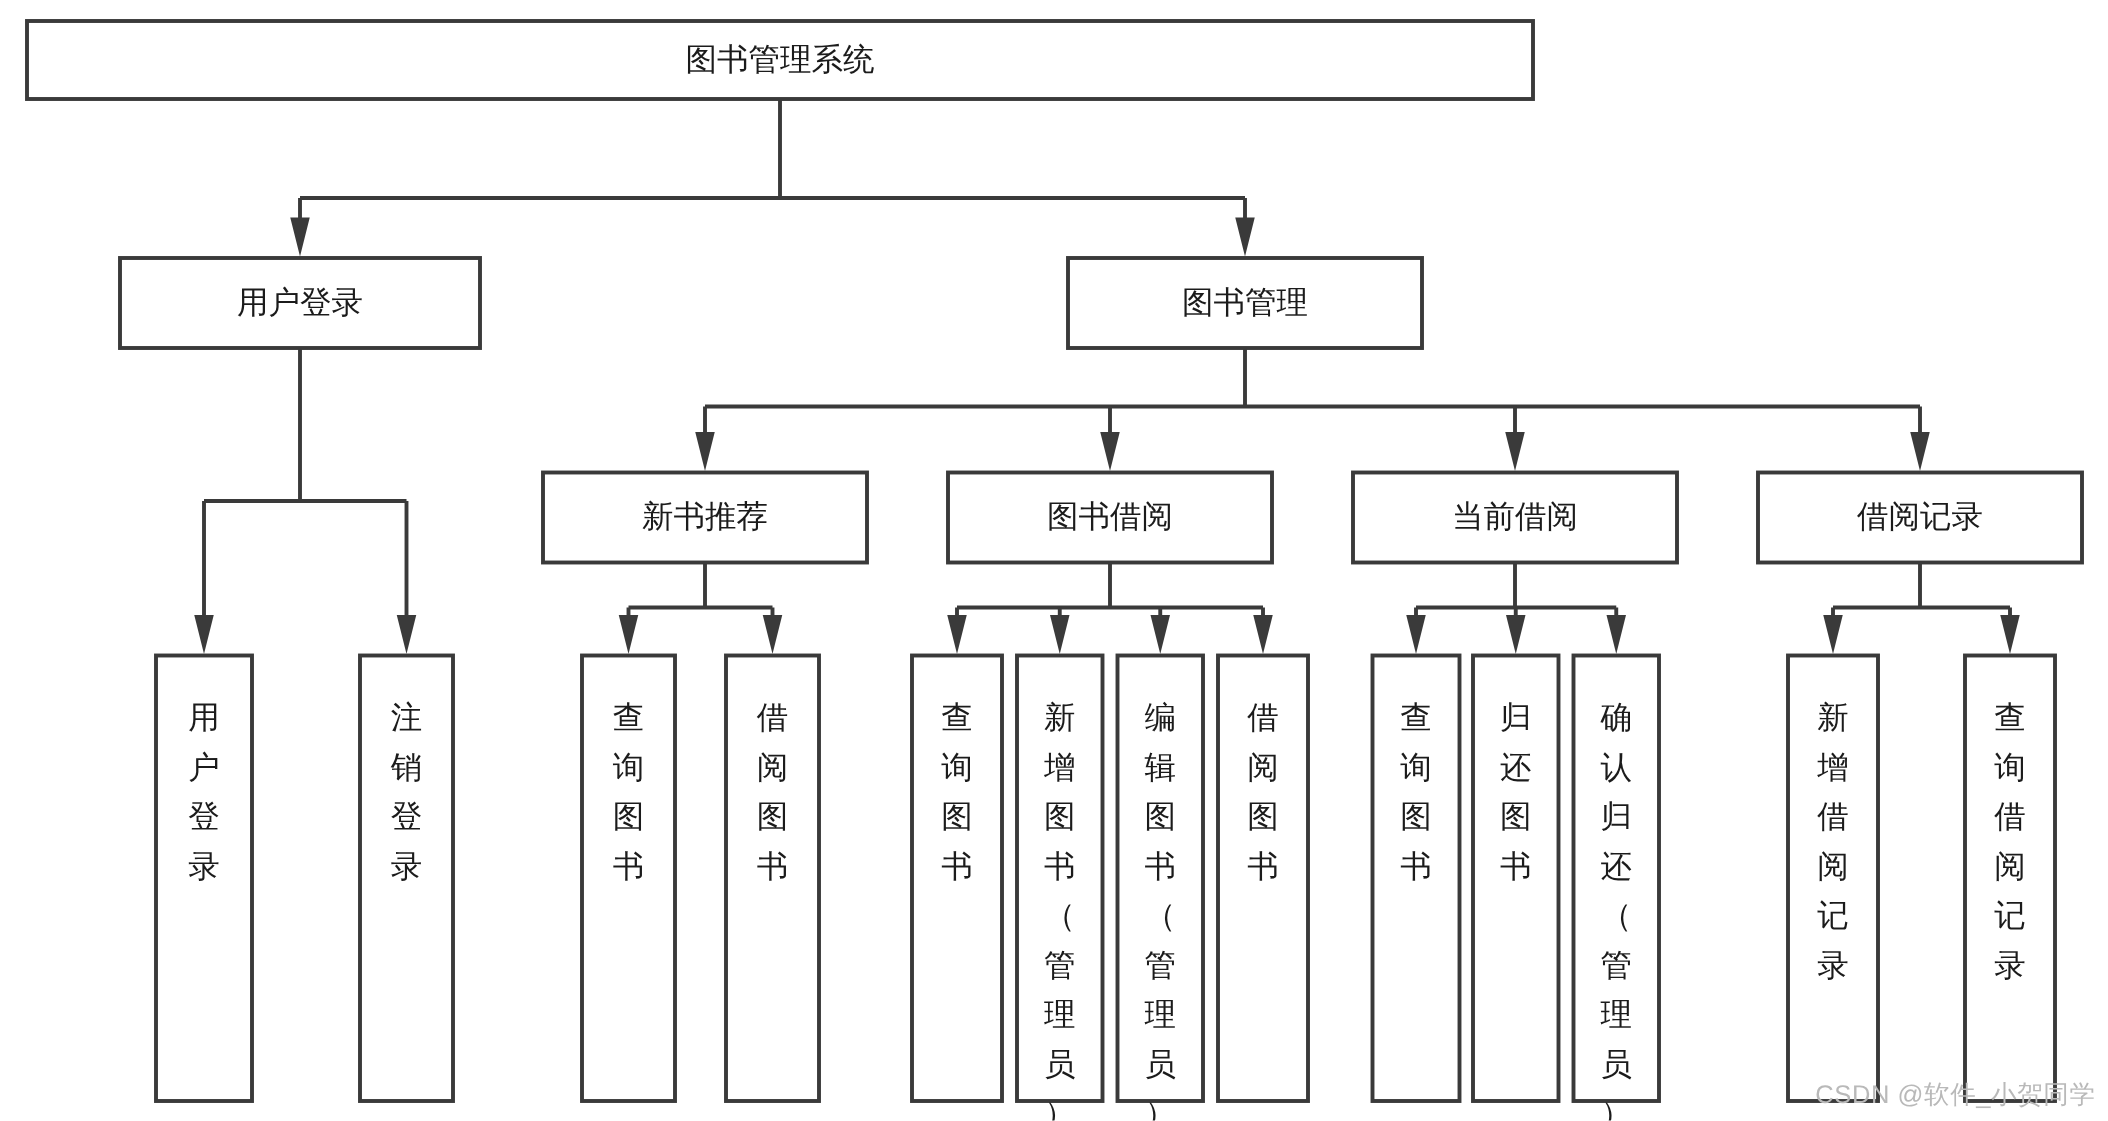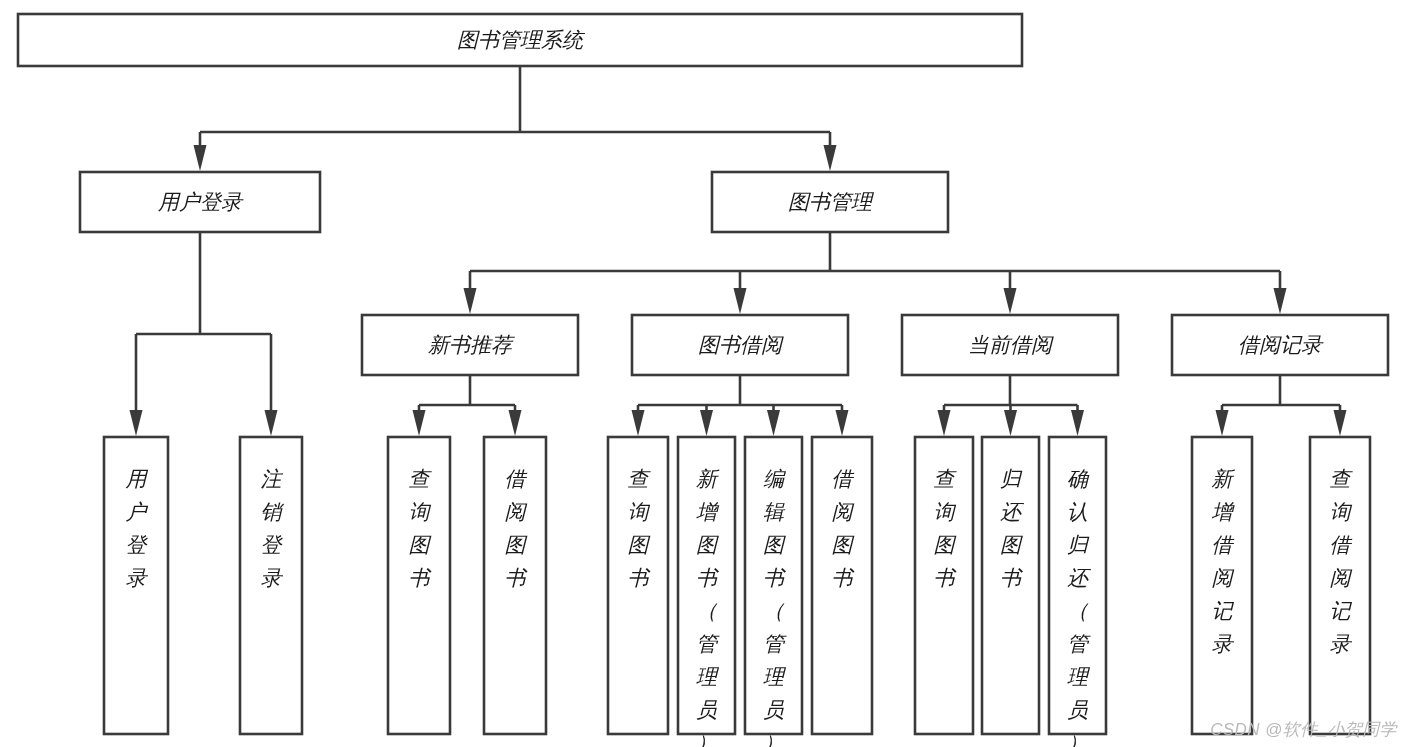--- a/index.html
+++ b/index.html
@@ -13,21 +13,20 @@
     height: 747px;
     font-family: "Liberation Sans", "DejaVu Sans", sans-serif;
     overflow: hidden;
     position: relative;
   }
   #diagram-root {
     position: relative;
     width: 1405px;
     height: 747px;
     background: #ffffff;
-    font-style: italic;
   }
   svg#diagram-svg {
     position: absolute;
     left: 0;
     top: 0;
     width: 1405px;
     height: 747px;
     display: block;
   }
   .node-box {

